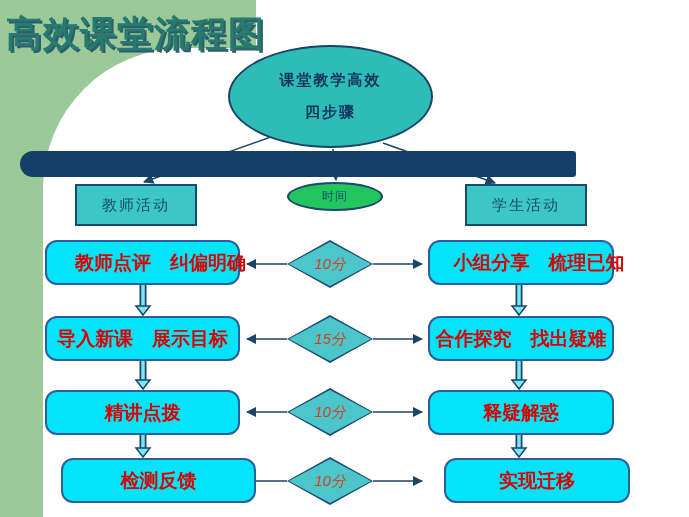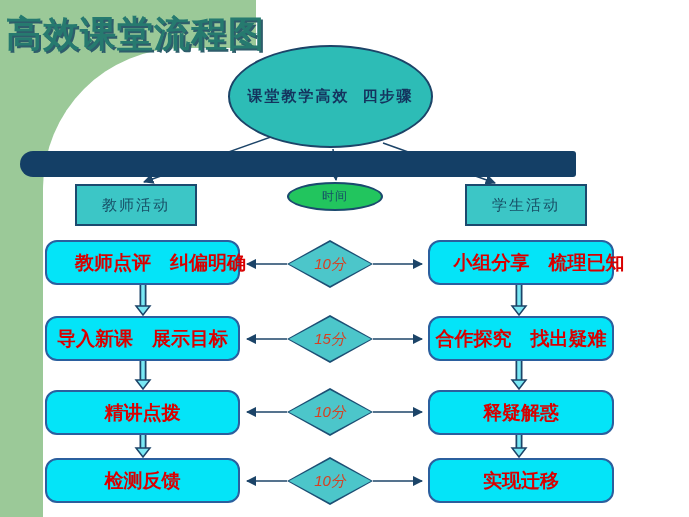--- a/index.html
+++ b/index.html
@@ -24,31 +24,31 @@
   .hdr-teacher{left:75px;top:184px;}
   .hdr-student{left:465px;top:184px;}
   .hdr-ellipse{
     position:absolute;left:287px;top:182px;width:96px;height:29px;background:#22c55e;
     border:2px solid #1b4a6e;border-radius:50%;display:flex;align-items:center;justify-content:center;
     box-sizing:border-box;font-family:"Liberation Serif",serif;font-size:12px;color:#174f66;letter-spacing:1px;
   }
   .top-ellipse{
     position:absolute;left:228px;top:45px;width:205px;height:103px;background:#2dbcb6;
     border:2px solid #1c4468;border-radius:50%;box-sizing:border-box;
-    display:flex;flex-direction:row;align-items:center;justify-content:center;gap:13px;
+    display:flex;flex-direction:column;align-items:center;justify-content:center;gap:13px;
   }
   .top-ellipse span{font-weight:bold;font-size:15px;color:#14345e;letter-spacing:2px;}
   .flowbox{
     position:absolute;height:45px;background:#04e4f8;border:2px solid #2b5f9e;border-radius:12px;
     box-sizing:border-box;display:flex;align-items:center;justify-content:center;
     font-family:"Liberation Serif",serif;font-weight:bold;font-size:19px;color:#d90000;white-space:nowrap;
   }
   .col-l{left:45px;width:195px;}
   .col-r{left:428px;width:186px;}
-  .r1{top:240px;padding-left:36px;} .r2{top:316px;} .r3{top:390px;} .r4{top:458px;}
+  .r1{top:240px;padding-left:36px;} .r2{top:316px;} .r3{top:390px;} .r4{top:458px;margin-left:16px;}
   .diamond{position:absolute;left:287px;width:86px;height:48px;}
   .d1{top:240px;} .d2{top:315px;} .d3{top:388px;} .d4{top:457px;}
   .diamond .d-outer{position:absolute;inset:0;background:#1c4f74;clip-path:polygon(50% 0,100% 50%,50% 100%,0 50%);}
   .diamond .d-inner{
     position:absolute;inset:2px;background:#4cc6ca;clip-path:polygon(50% 0,100% 50%,50% 100%,0 50%);
     display:flex;align-items:center;justify-content:center;
   }
   .diamond span{font-size:15px;color:#d64022;font-style:italic;}
 </style>
 </head>

